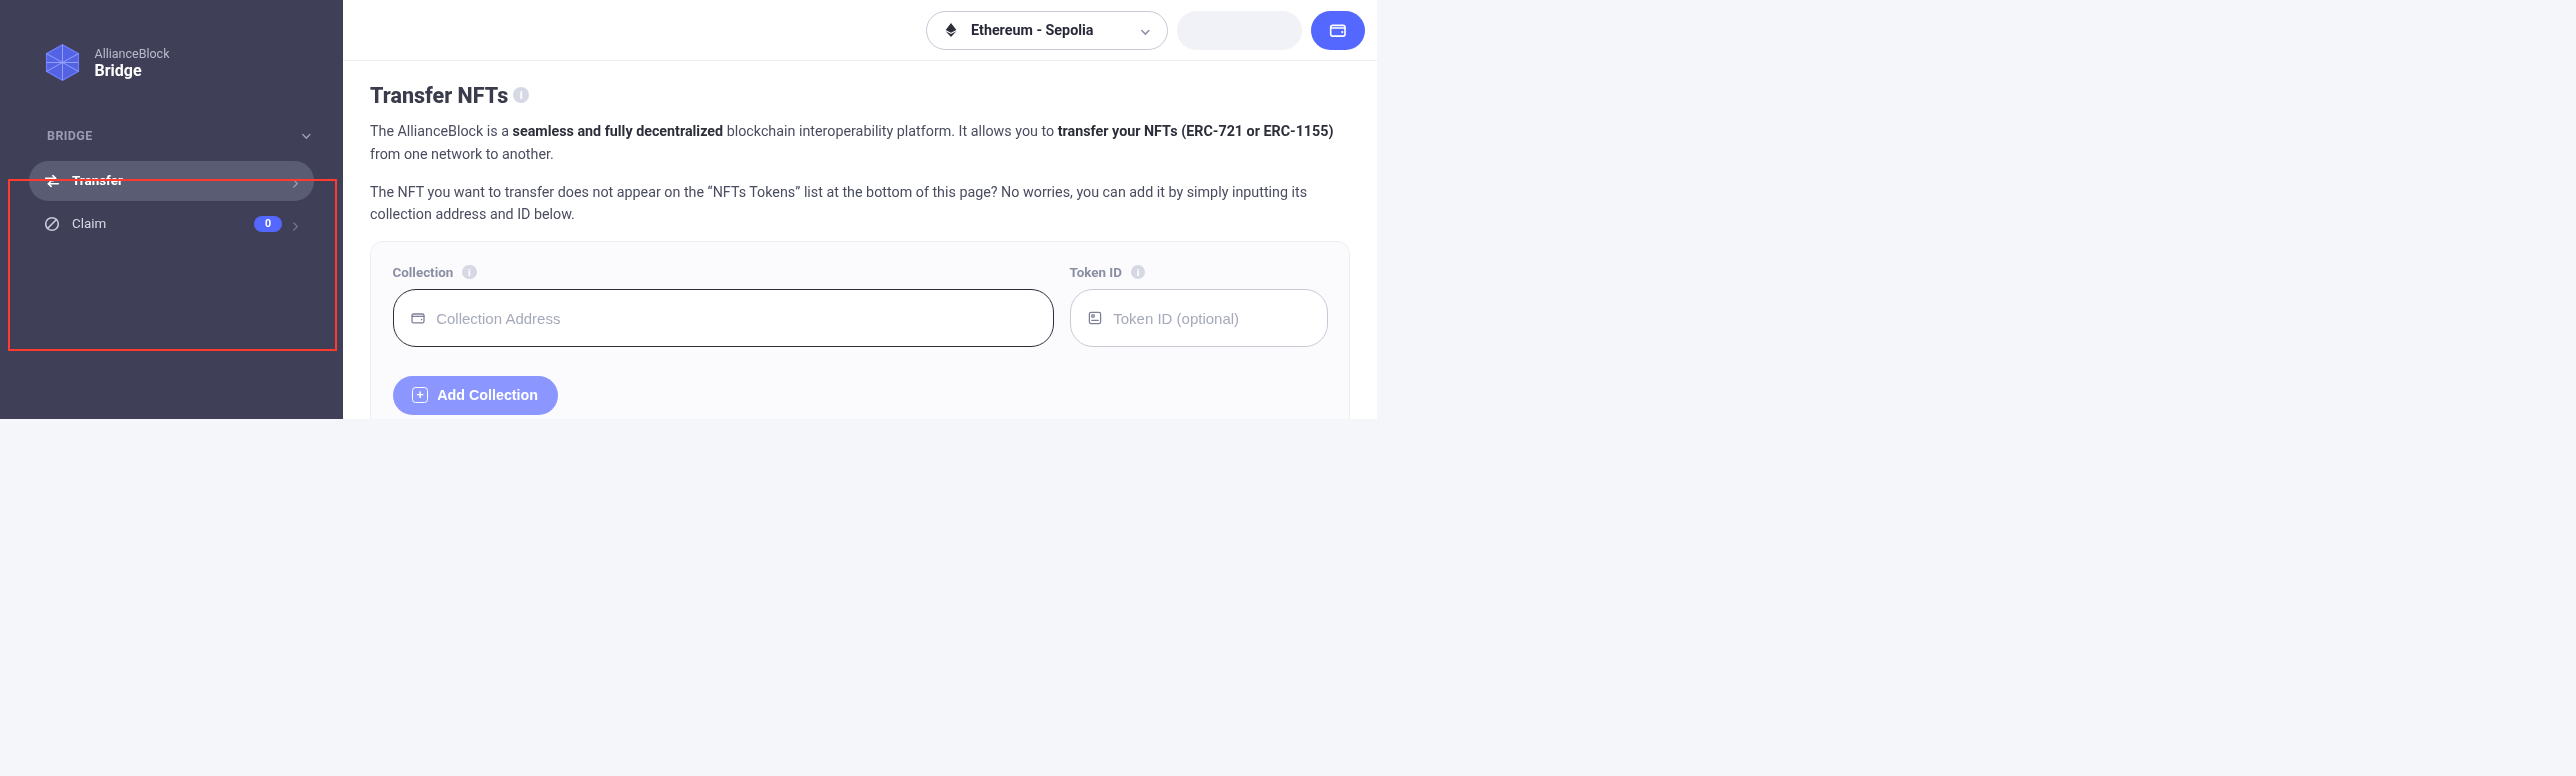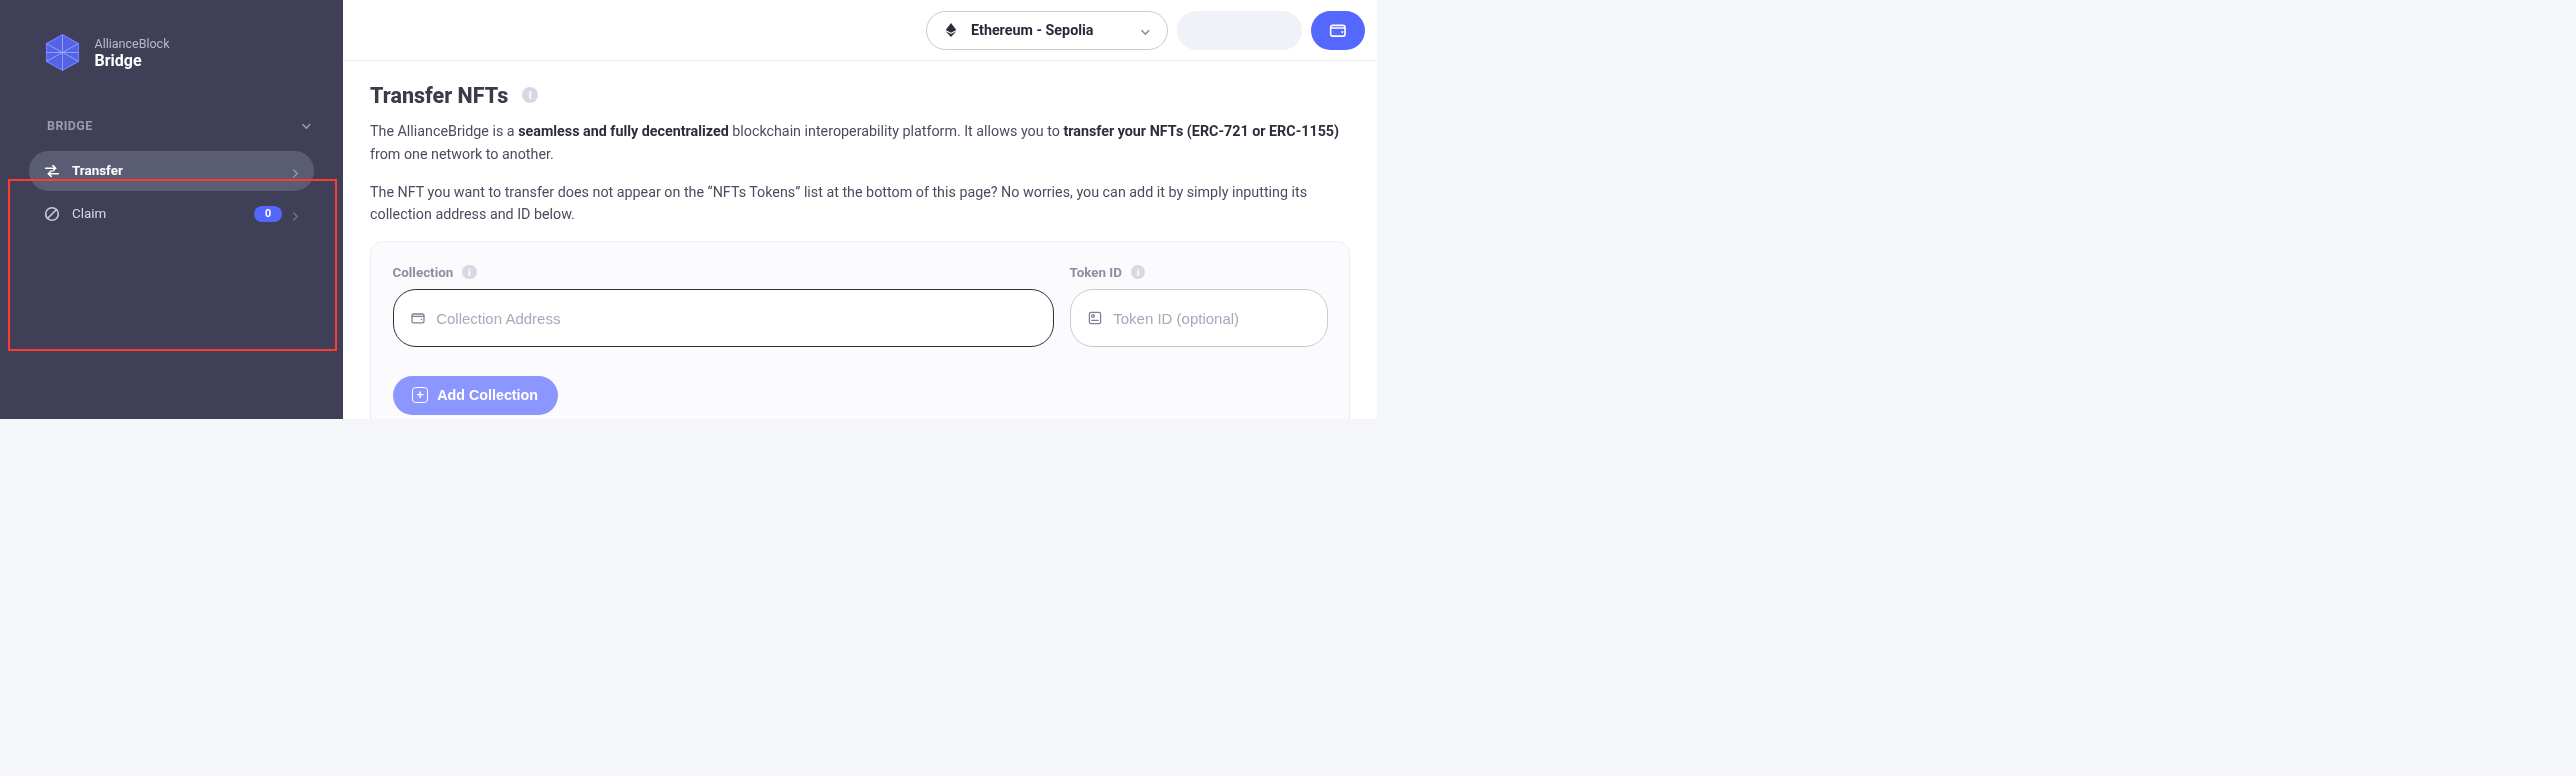--- a/index.html
+++ b/index.html
@@ -17,21 +17,21 @@
     display: flex;
     width: 100%;
     height: 100%;
   }
   
   .sidebar {
     width: 343px;
     flex: 0 0 343px;
     background: #3f4057;
     color: #d7d8e3;
-    padding: 33px 0 0 0;
+    padding: 43px 0 0 0;
     position: relative;
   }
   .brand {
     display: flex;
     align-items: center;
     gap: 12.5px;
     padding: 0 30px 32px 43px;
   }
   .brand-logo {
     width: 39px; height: 39px;
@@ -146,21 +146,21 @@
     align-items: center;
     justify-content: center;
     cursor: pointer;
   }
   .wallet-btn svg { color: #fff; }
 
   .content {
     padding: 21.5px 27px 0 27px;
     overflow: auto;
   }
-  .page-title-row { display:flex; align-items:center; gap:14px; margin-bottom: 12.5px;}
+  .page-title-row { display:flex; align-items:center; gap:5px; margin-bottom: 12.5px;}
   .page-title { font-size: 21.5px; font-weight: 800; color: #3a3c4c; }
   .info-icon {
     width: 16px; height: 16px; border-radius: 50%;
     background: #d6d8e3; color:#fff;
     display:inline-flex; align-items:center; justify-content:center;
     font-weight: 900; font-size: 10.7px;
   }
   .desc { font-size: 14.3px; color: #4a4d60; line-height: 1.55; margin-bottom: 16px; }
   .desc strong { font-weight: 700; color: #2c2e3a; }
 
@@ -320,21 +320,21 @@
       </div>
     </div>
 
     <div class="content">
       <div class="page-title-row">
         <h1 class="page-title">Transfer NFTs</h1>
         <span class="info-icon">i</span>
       </div>
 
       <p class="desc">
-        <span>The AllianceBridge is a </span><strong>seamless and fully decentralized</strong><span> blockchain interoperability platform. It allows you to </span><strong>transfer your NFTs (ERC-721 or ERC-1155)</strong><span> from one network to another.</span>
+        <span>The AllianceBlock is a </span><strong>seamless and fully decentralized</strong><span> blockchain interoperability platform. It allows you to </span><strong>transfer your NFTs (ERC-721 or ERC-1155)</strong><span> from one network to another.</span>
       </p>
       <p class="desc">The NFT you want to transfer does not appear on the “NFTs Tokens” list at the bottom of this page? No worries, you can add it by simply inputting its collection address and ID below.</p>
 
       <div class="card">
         <div class="field-col collection">
           <div class="field-label-row">
             <span class="field-label">Collection</span>
             <span class="info-icon" style="width:14.3px;height:14.3px;font-size:9.8px;">i</span>
           </div>
           <div class="input-wrap focused">

